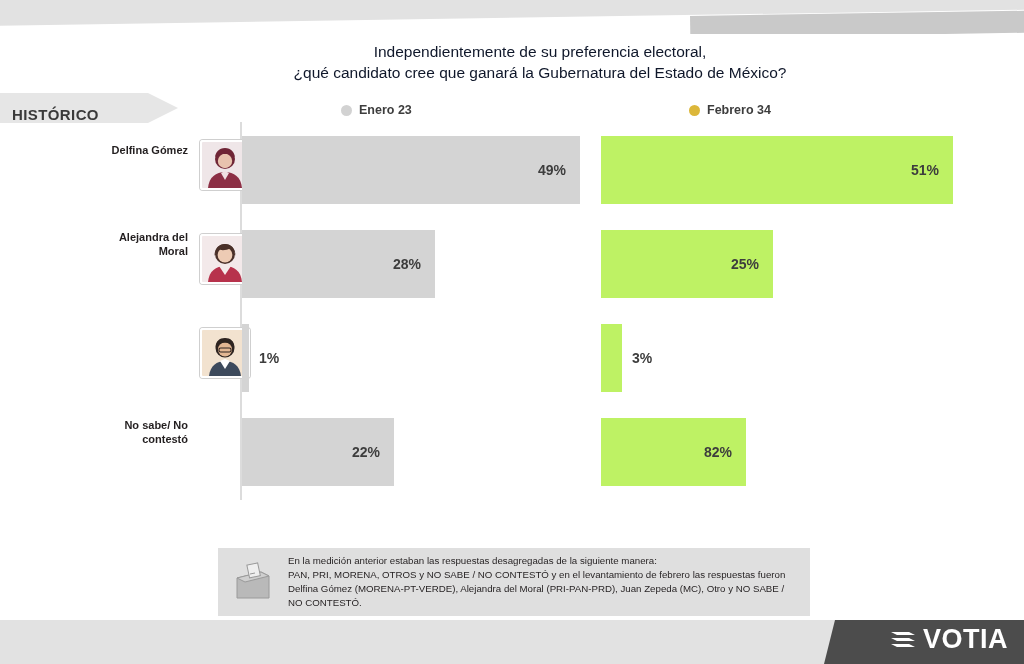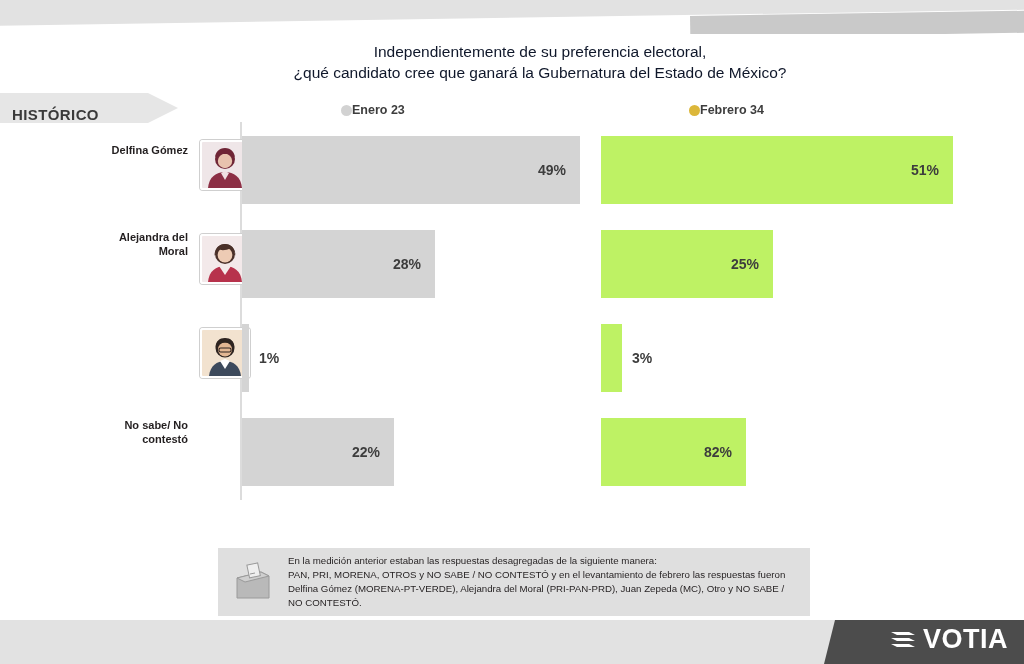--- a/index.html
+++ b/index.html
@@ -80,20 +80,21 @@
 
   
   .legend {
     position: absolute;
     top: 103px;
     font-size: 12.5px;
     font-weight: bold;
     color: #3d3d3d;
     display: flex;
     align-items: center;
+    gap: 7px;
   }
   .legend.jan { left: 341px; }
   .legend.feb { left: 689px; }
   .legend .dot {
     width: 11px; height: 11px;
     border-radius: 50%;
     display: inline-block;
   }
   .legend.jan .dot { background: #d2d2d2; }
   .legend.feb .dot { background: #dcb73a; }

